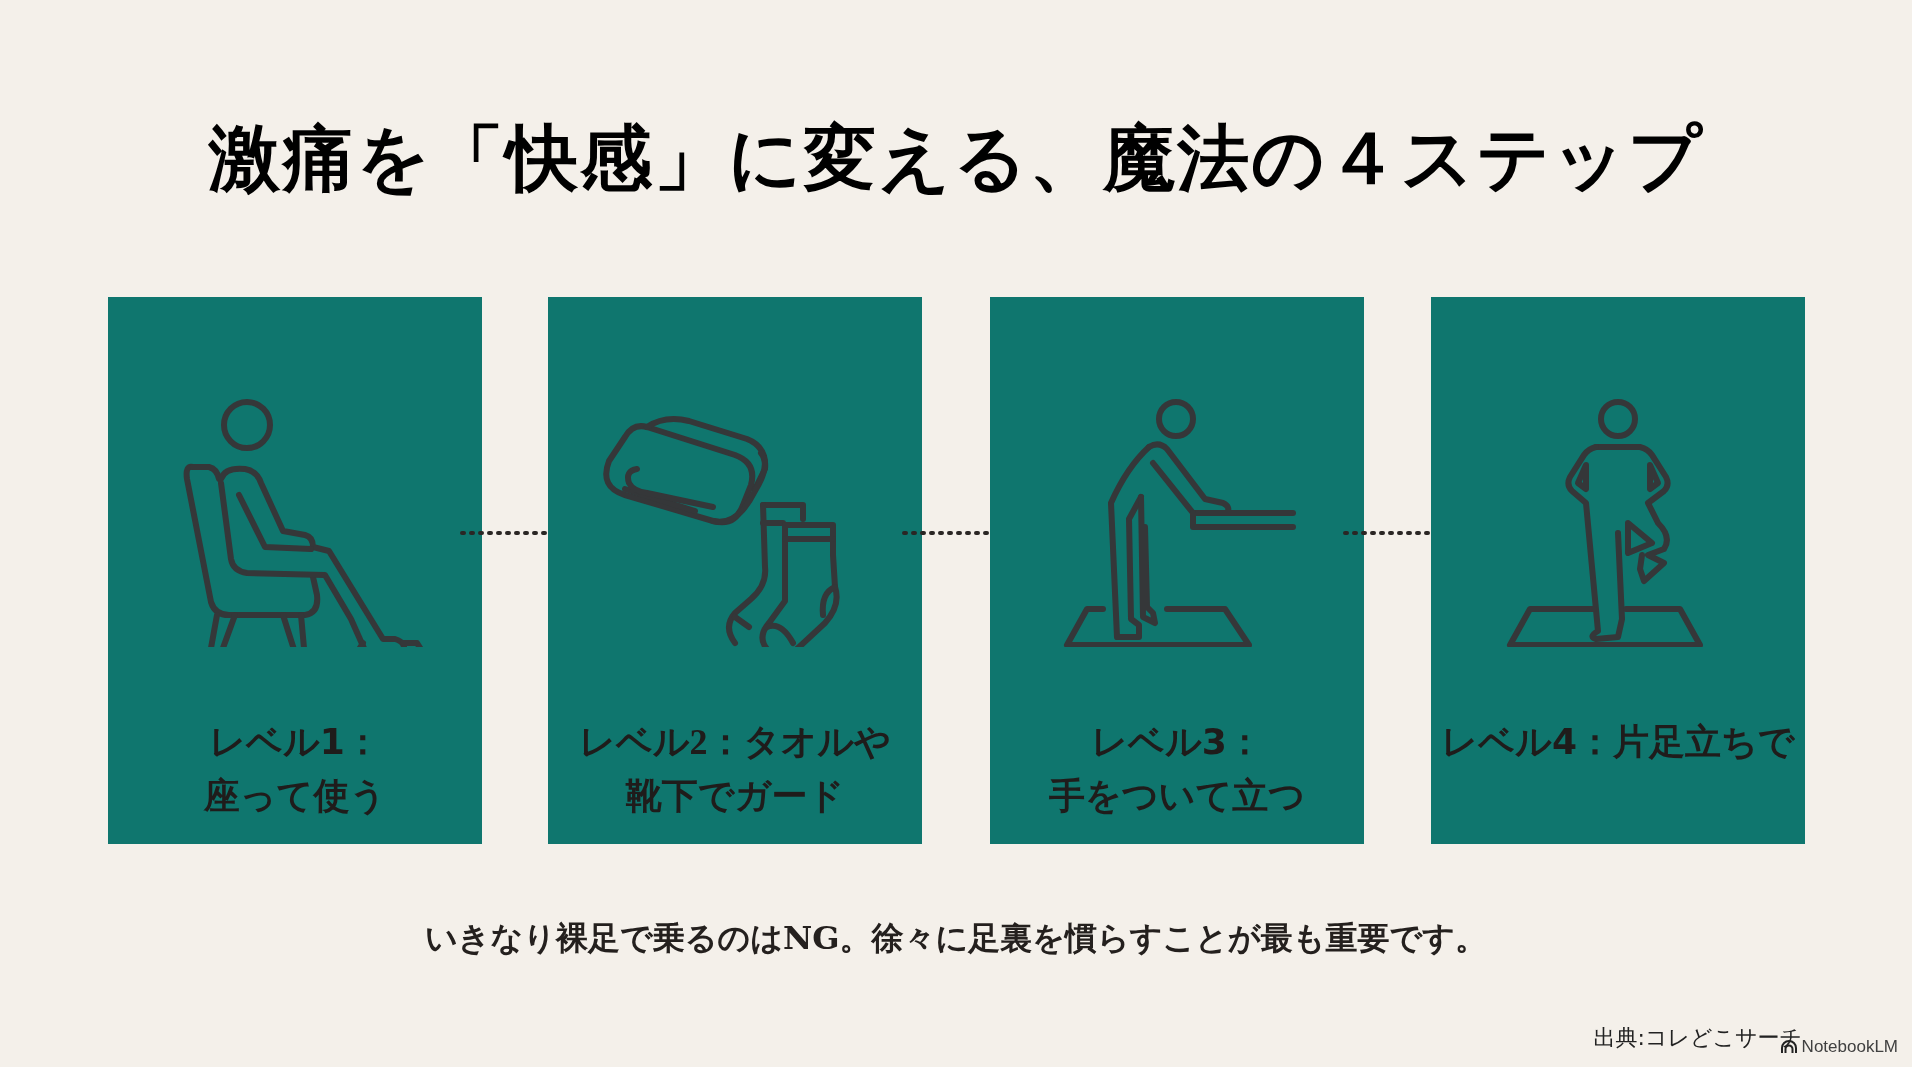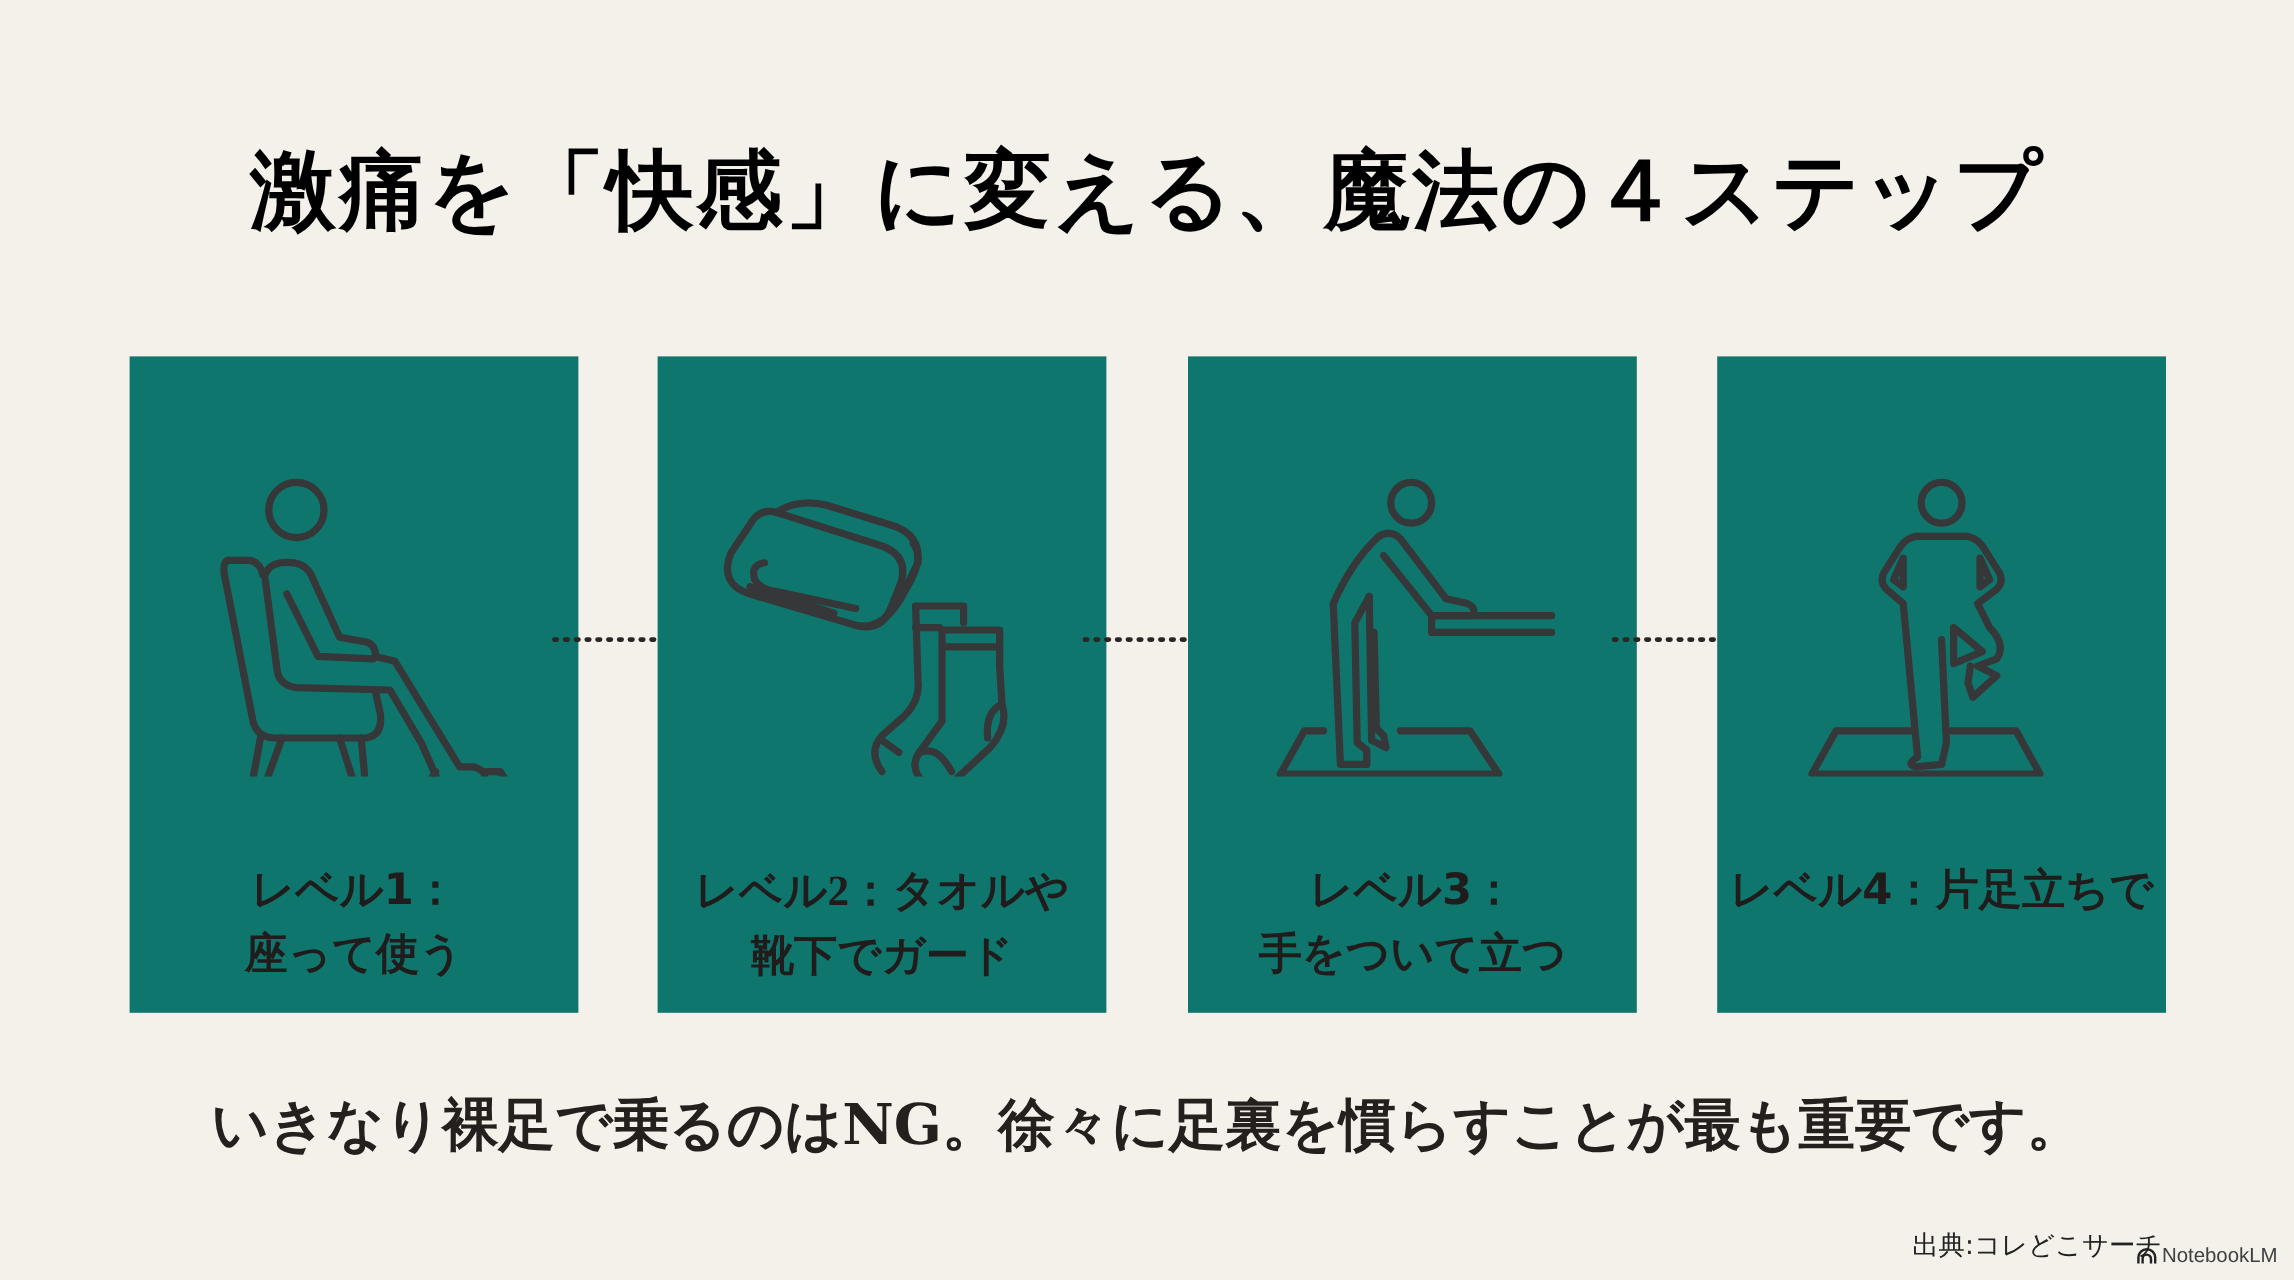--- a/index.html
+++ b/index.html
@@ -61,21 +61,21 @@
       width: 110px;
       height: 22px;
     }
     .caption {
       position: absolute;
       left: 0;
       top: 908px;
       width: 1912px;
       text-align: center;
       font-family: "DejaVu Serif", serif;
-      font-size: 47px;
+      font-size: 32px;
       font-weight: bold;
       color: #24201e;
       line-height: 60px;
     }
     .source {
       position: absolute;
       right: 110px;
       top: 1010px;
       font-size: 22px;
       color: #222;

